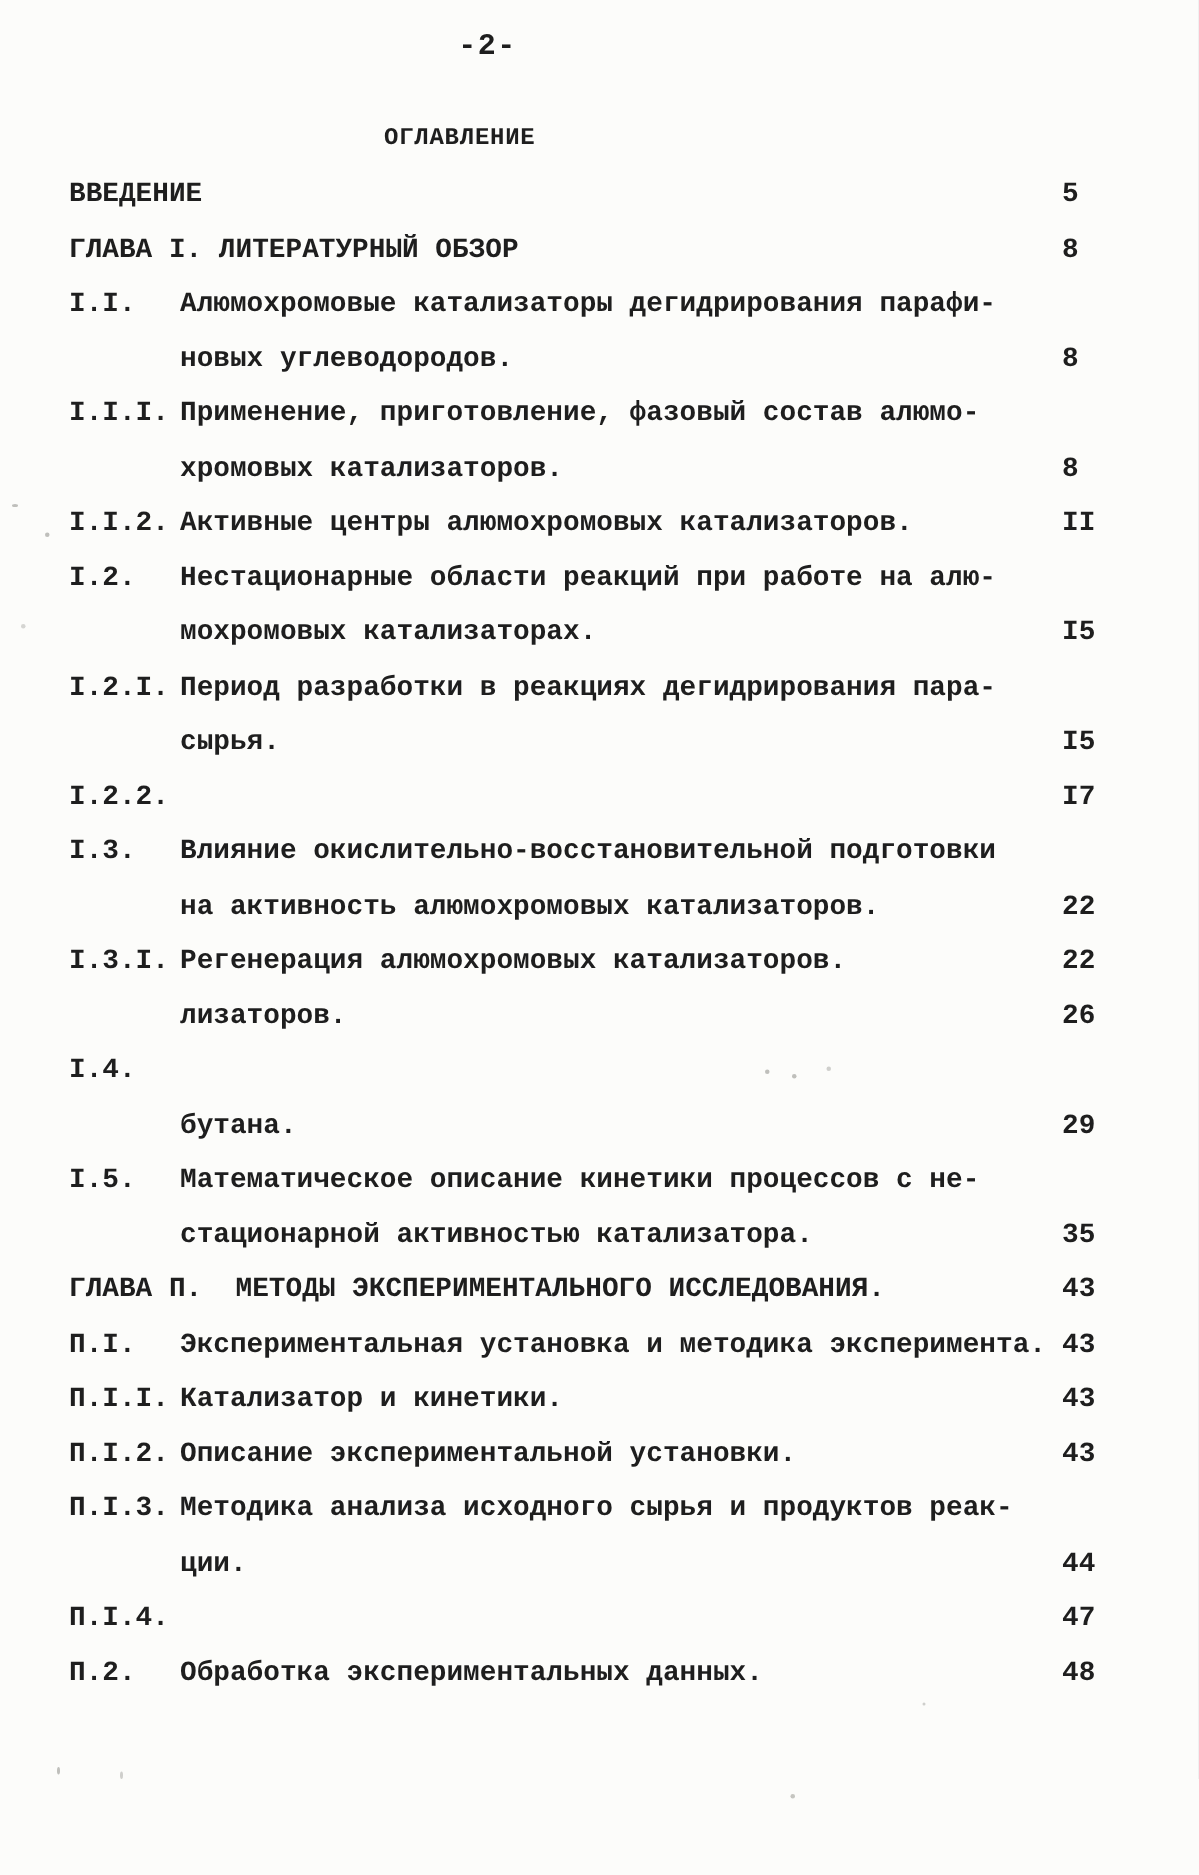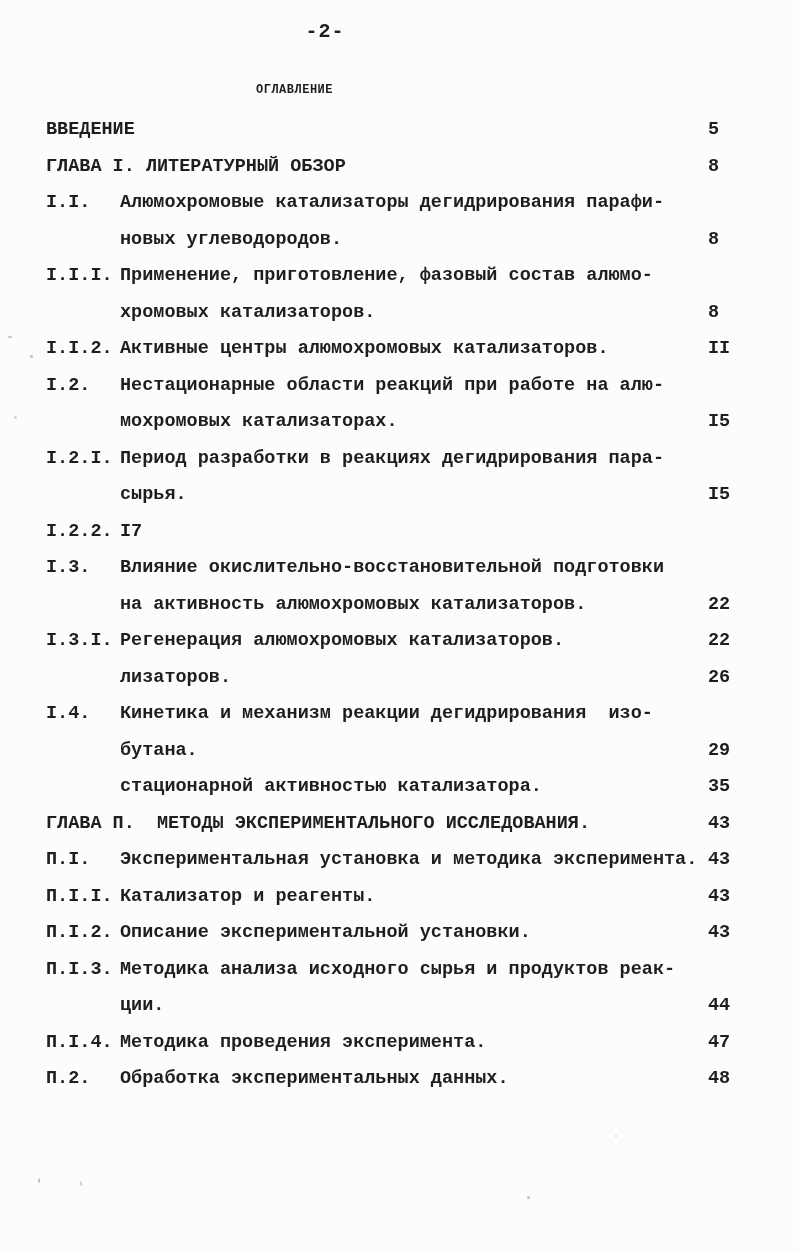--- a/index.html
+++ b/index.html
@@ -18,33 +18,34 @@
     overflow:hidden;
   }
   .page-header{
     position:absolute;top:20px;left:0;width:650px;
     text-align:center;
     font-size:20px;
     letter-spacing:1px;
   }
   .toc-title{
     position:absolute;top:83px;left:256px;
-    font-size:12px;
+    font-size:16px;
     letter-spacing:0.5px;
   }
   .toc-list{
     position:absolute;top:119px;left:46px;width:700px;
     font-size:18.5px;
   }
   .toc-row{
     display:flex;
     height:36.5px;
     align-items:flex-start;
     white-space:pre;
     line-height:22px;
+    justify-content:space-between;
   }
   .entry-num{flex:0 0 74px;}
   .entry-text{flex:1 1 auto;overflow:hidden;}
   .entry-page{flex:0 0 38px;text-align:left;}
   .speckle{
     position:absolute;
     background:#8d8d86;
     border-radius:50%;
     opacity:.55;
   }
@@ -133,66 +134,69 @@
     <span class="entry-text">Регенерация алюмохромовых катализаторов.</span>
     <span class="entry-page">22</span>
   </div>
       <div class="toc-row">
     <span class="entry-num"></span>
     <span class="entry-text">лизаторов.</span>
     <span class="entry-page">26</span>
   </div>
       <div class="toc-row">
     <span class="entry-num">I.4.</span>
-    <span class="entry-text">Кинетика и механизм реакции дегидрирования  изо-</span>
     <span class="entry-page"></span>
   </div>
       <div class="toc-row">
     <span class="entry-num"></span>
     <span class="entry-text">бутана.</span>
     <span class="entry-page">29</span>
   </div>
       <div class="toc-row">
+    <span class="entry-num">I.5.</span>
+    <span class="entry-text">Математическое описание кинетики процессов с не-</span>
+    <span class="entry-page"></span>
+  </div>
+      <div class="toc-row">
     <span class="entry-num"></span>
     <span class="entry-text">стационарной активностью катализатора.</span>
     <span class="entry-page">35</span>
   </div>
       <div class="toc-row">
     
     <span class="entry-text">ГЛАВА П.  МЕТОДЫ ЭКСПЕРИМЕНТАЛЬНОГО ИССЛЕДОВАНИЯ.</span>
     <span class="entry-page">43</span>
   </div>
       <div class="toc-row">
     <span class="entry-num">П.I.</span>
     <span class="entry-text">Экспериментальная установка и методика эксперимента.</span>
     <span class="entry-page">43</span>
   </div>
       <div class="toc-row">
     <span class="entry-num">П.I.I.</span>
-    <span class="entry-text">Катализатор и реагенты.</span>
+    <span class="entry-text">Катализатор и кинетики.</span>
     <span class="entry-page">43</span>
   </div>
       <div class="toc-row">
     <span class="entry-num">П.I.2.</span>
     <span class="entry-text">Описание экспериментальной установки.</span>
     <span class="entry-page">43</span>
   </div>
       <div class="toc-row">
     <span class="entry-num">П.I.3.</span>
     <span class="entry-text">Методика анализа исходного сырья и продуктов реак-</span>
     <span class="entry-page"></span>
   </div>
       <div class="toc-row">
     <span class="entry-num"></span>
     <span class="entry-text">ции.</span>
     <span class="entry-page">44</span>
   </div>
       <div class="toc-row">
     <span class="entry-num">П.I.4.</span>
-    <span class="entry-text">Методика проведения эксперимента.</span>
     <span class="entry-page">47</span>
   </div>
       <div class="toc-row">
     <span class="entry-num">П.2.</span>
     <span class="entry-text">Обработка экспериментальных данных.</span>
     <span class="entry-page">48</span>
   </div>
     </div>
 
   <div class="speckle" style="left:30px;top:355px;width:3px;height:3px;"></div>

